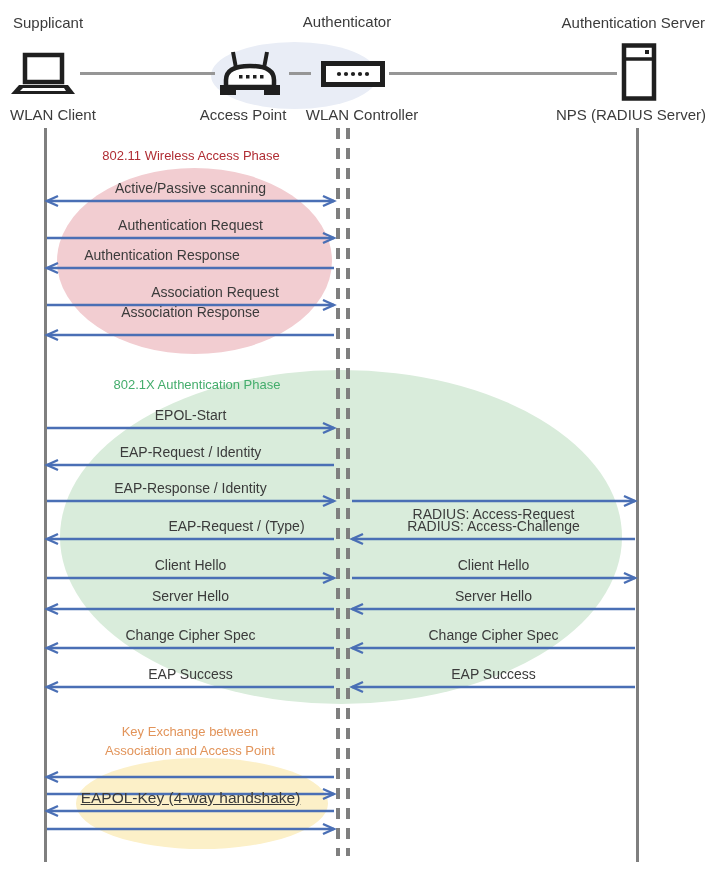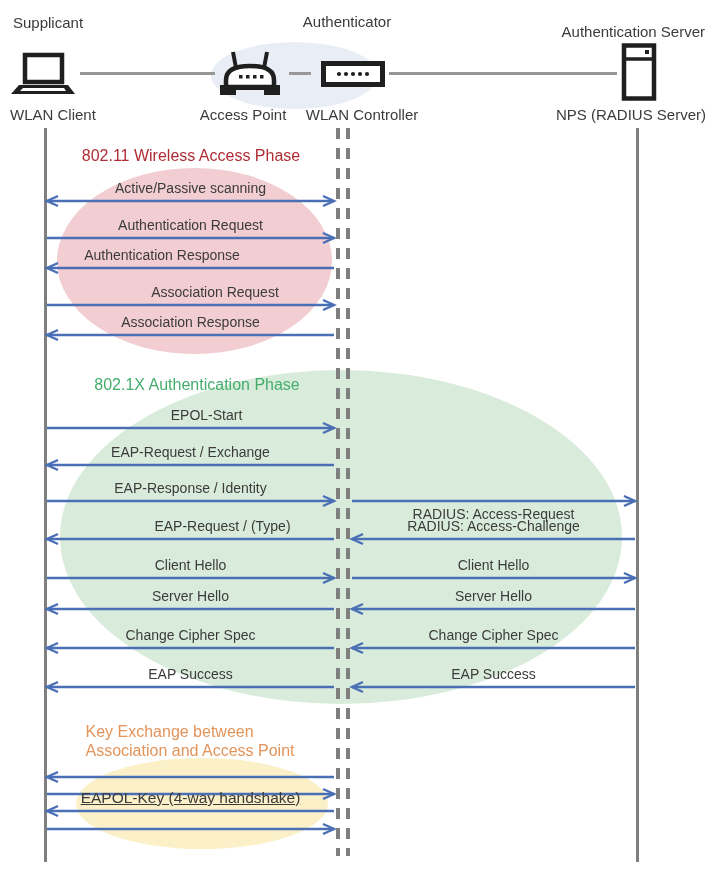--- a/index.html
+++ b/index.html
@@ -6,37 +6,37 @@
   .diagram{position:relative;width:713px;height:875px;background:#fff;
            font-family:"Liberation Sans",sans-serif;color:#3b3b3b;overflow:hidden;}
   .actor-role,.device-label{position:absolute;font-size:15px;white-space:nowrap;color:#3b3b3b;z-index:3;}
   .centered{transform:translateX(-50%);text-align:center;}
   .ellipse{position:absolute;border-radius:50%;z-index:0;}
   .lifeline{position:absolute;width:3px;background:#7f7f7f;z-index:1;}
   .dashline{position:absolute;width:4px;z-index:1;
             background:repeating-linear-gradient(to bottom,#7f7f7f 0 11px,transparent 11px 20px);}
   .connector{position:absolute;height:3px;background:#969696;z-index:1;}
   .icon{position:absolute;z-index:2;}
-  .phase-title{position:absolute;font-size:16px;white-space:nowrap;text-align:left;
+  .phase-title{position:absolute;font-size:13px;white-space:nowrap;text-align:center;
                transform:translateX(-50%);z-index:2;line-height:19px;}
   .msg-label{position:absolute;font-size:14px;color:#3b3b3b;text-align:center;height:18px;
              line-height:18px;white-space:nowrap;z-index:3;}
   .msg-label.em{font-size:15.5px;}
   #message-layer svg{z-index:3;}
 </style>
 </head>
 <body>
 
 <div class="diagram">
 
   <div class="ellipse" id="auth-ellipse" style="left: 211px; top: 42px; width: 167px; height: 67px; background: rgb(233, 237, 246);"></div>
 
   <div class="actor-role" style="left:13px;top:14px;">Supplicant</div>
   <div class="actor-role centered" style="left:303px;top:13px;margin-left:44px;">Authenticator</div>
-  <div class="actor-role" style="right:8px;top:23px;">Authentication Server</div>
+  <div class="actor-role" style="right:8px;top:14px;">Authentication Server</div>
 
   <div class="connector" style="left:80px;top:72px;width:135px;"></div>
   <div class="connector" style="left:289px;top:72px;width:22px;"></div>
   <div class="connector" style="left:389px;top:72px;width:228px;"></div>
 
   <svg class="icon" style="left:10px;top:52px;" width="66" height="46" viewBox="0 0 66 46">
     <rect x="15" y="3" width="37" height="27" fill="#fff" stroke="#1f1f1f" stroke-width="4.5"></rect>
     <path d="M9 33 L58 33 L65 42 L1 42 Z" fill="#1f1f1f"></path>
     <path d="M13 36 L54 36 L56 39 L10 39 Z" fill="#fff"></path>
   </svg>
@@ -103,46 +103,46 @@
       <div class="msg-label" style="left: 45px; width: 234px; top: 246px;">Authentication Response</div>
       <svg width="291" height="14" style="position: absolute; left: 45px; top: 261px; overflow: visible;">
         <line x1="2" y1="7" x2="289" y2="7" stroke="#4a6fb5" stroke-width="2.4"></line>
         <polyline points="13,2 2,7 13,12" fill="none" stroke="#4a6fb5" stroke-width="2.4"></polyline>
       </svg>
       <div class="msg-label" style="left: 45px; width: 340px; top: 283px;">Association Request</div>
       <svg width="291" height="14" style="position: absolute; left: 45px; top: 298px; overflow: visible;">
         <line x1="2" y1="7" x2="289" y2="7" stroke="#4a6fb5" stroke-width="2.4"></line>
         <polyline points="278,2 289,7 278,12" fill="none" stroke="#4a6fb5" stroke-width="2.4"></polyline>
       </svg>
-      <div class="msg-label" style="left: 45px; width: 291px; top: 313px;">Association Response</div>
+      <div class="msg-label" style="left: 45px; width: 291px; top: 303px;">Association Response</div>
       <svg width="291" height="14" style="position: absolute; left: 45px; top: 328px; overflow: visible;">
         <line x1="2" y1="7" x2="289" y2="7" stroke="#4a6fb5" stroke-width="2.4"></line>
         <polyline points="13,2 2,7 13,12" fill="none" stroke="#4a6fb5" stroke-width="2.4"></polyline>
       </svg>
-      <div class="msg-label" style="left: 45px; width: 291px; top: 406px; padding-left: 16px;">EPOL-Start</div>
+      <div class="msg-label" style="left: 45px; width: 291px; top: 406px;">EPOL-Start</div>
       <svg width="291" height="14" style="position: absolute; left: 45px; top: 421px; overflow: visible;">
         <line x1="2" y1="7" x2="289" y2="7" stroke="#4a6fb5" stroke-width="2.4"></line>
         <polyline points="278,2 289,7 278,12" fill="none" stroke="#4a6fb5" stroke-width="2.4"></polyline>
       </svg>
-      <div class="msg-label" style="left: 45px; width: 291px; top: 443px;">EAP-Request / Exchange</div>
+      <div class="msg-label" style="left: 45px; width: 291px; top: 443px;">EAP-Request / Identity</div>
       <svg width="291" height="14" style="position: absolute; left: 45px; top: 458px; overflow: visible;">
         <line x1="2" y1="7" x2="289" y2="7" stroke="#4a6fb5" stroke-width="2.4"></line>
         <polyline points="13,2 2,7 13,12" fill="none" stroke="#4a6fb5" stroke-width="2.4"></polyline>
       </svg>
       <div class="msg-label" style="left: 45px; width: 291px; top: 479px;">EAP-Response / Identity</div>
       <svg width="291" height="14" style="position: absolute; left: 45px; top: 494px; overflow: visible;">
         <line x1="2" y1="7" x2="289" y2="7" stroke="#4a6fb5" stroke-width="2.4"></line>
         <polyline points="278,2 289,7 278,12" fill="none" stroke="#4a6fb5" stroke-width="2.4"></polyline>
       </svg>
       <div class="msg-label" style="left: 350px; width: 287px; top: 479px; margin-top: 26px;">RADIUS: Access-Request</div>
       <svg width="287" height="14" style="position: absolute; left: 350px; top: 494px; overflow: visible;">
         <line x1="2" y1="7" x2="285" y2="7" stroke="#4a6fb5" stroke-width="2.4"></line>
         <polyline points="274,2 285,7 274,12" fill="none" stroke="#4a6fb5" stroke-width="2.4"></polyline>
       </svg>
-      <div class="msg-label" style="left: 45px; width: 291px; top: 517px; padding-left: 32px;">EAP-Request / (Type)</div>
+      <div class="msg-label" style="left: 59px; width: 291px; top: 517px; padding-left: 32px;">EAP-Request / (Type)</div>
       <svg width="291" height="14" style="position: absolute; left: 45px; top: 532px; overflow: visible;">
         <line x1="2" y1="7" x2="289" y2="7" stroke="#4a6fb5" stroke-width="2.4"></line>
         <polyline points="13,2 2,7 13,12" fill="none" stroke="#4a6fb5" stroke-width="2.4"></polyline>
       </svg>
       <div class="msg-label" style="left: 350px; width: 287px; top: 517px;">RADIUS: Access-Challenge</div>
       <svg width="287" height="14" style="position: absolute; left: 350px; top: 532px; overflow: visible;">
         <line x1="2" y1="7" x2="285" y2="7" stroke="#4a6fb5" stroke-width="2.4"></line>
         <polyline points="13,2 2,7 13,12" fill="none" stroke="#4a6fb5" stroke-width="2.4"></polyline>
       </svg>
       <div class="msg-label" style="left: 45px; width: 291px; top: 556px;">Client Hello</div>

